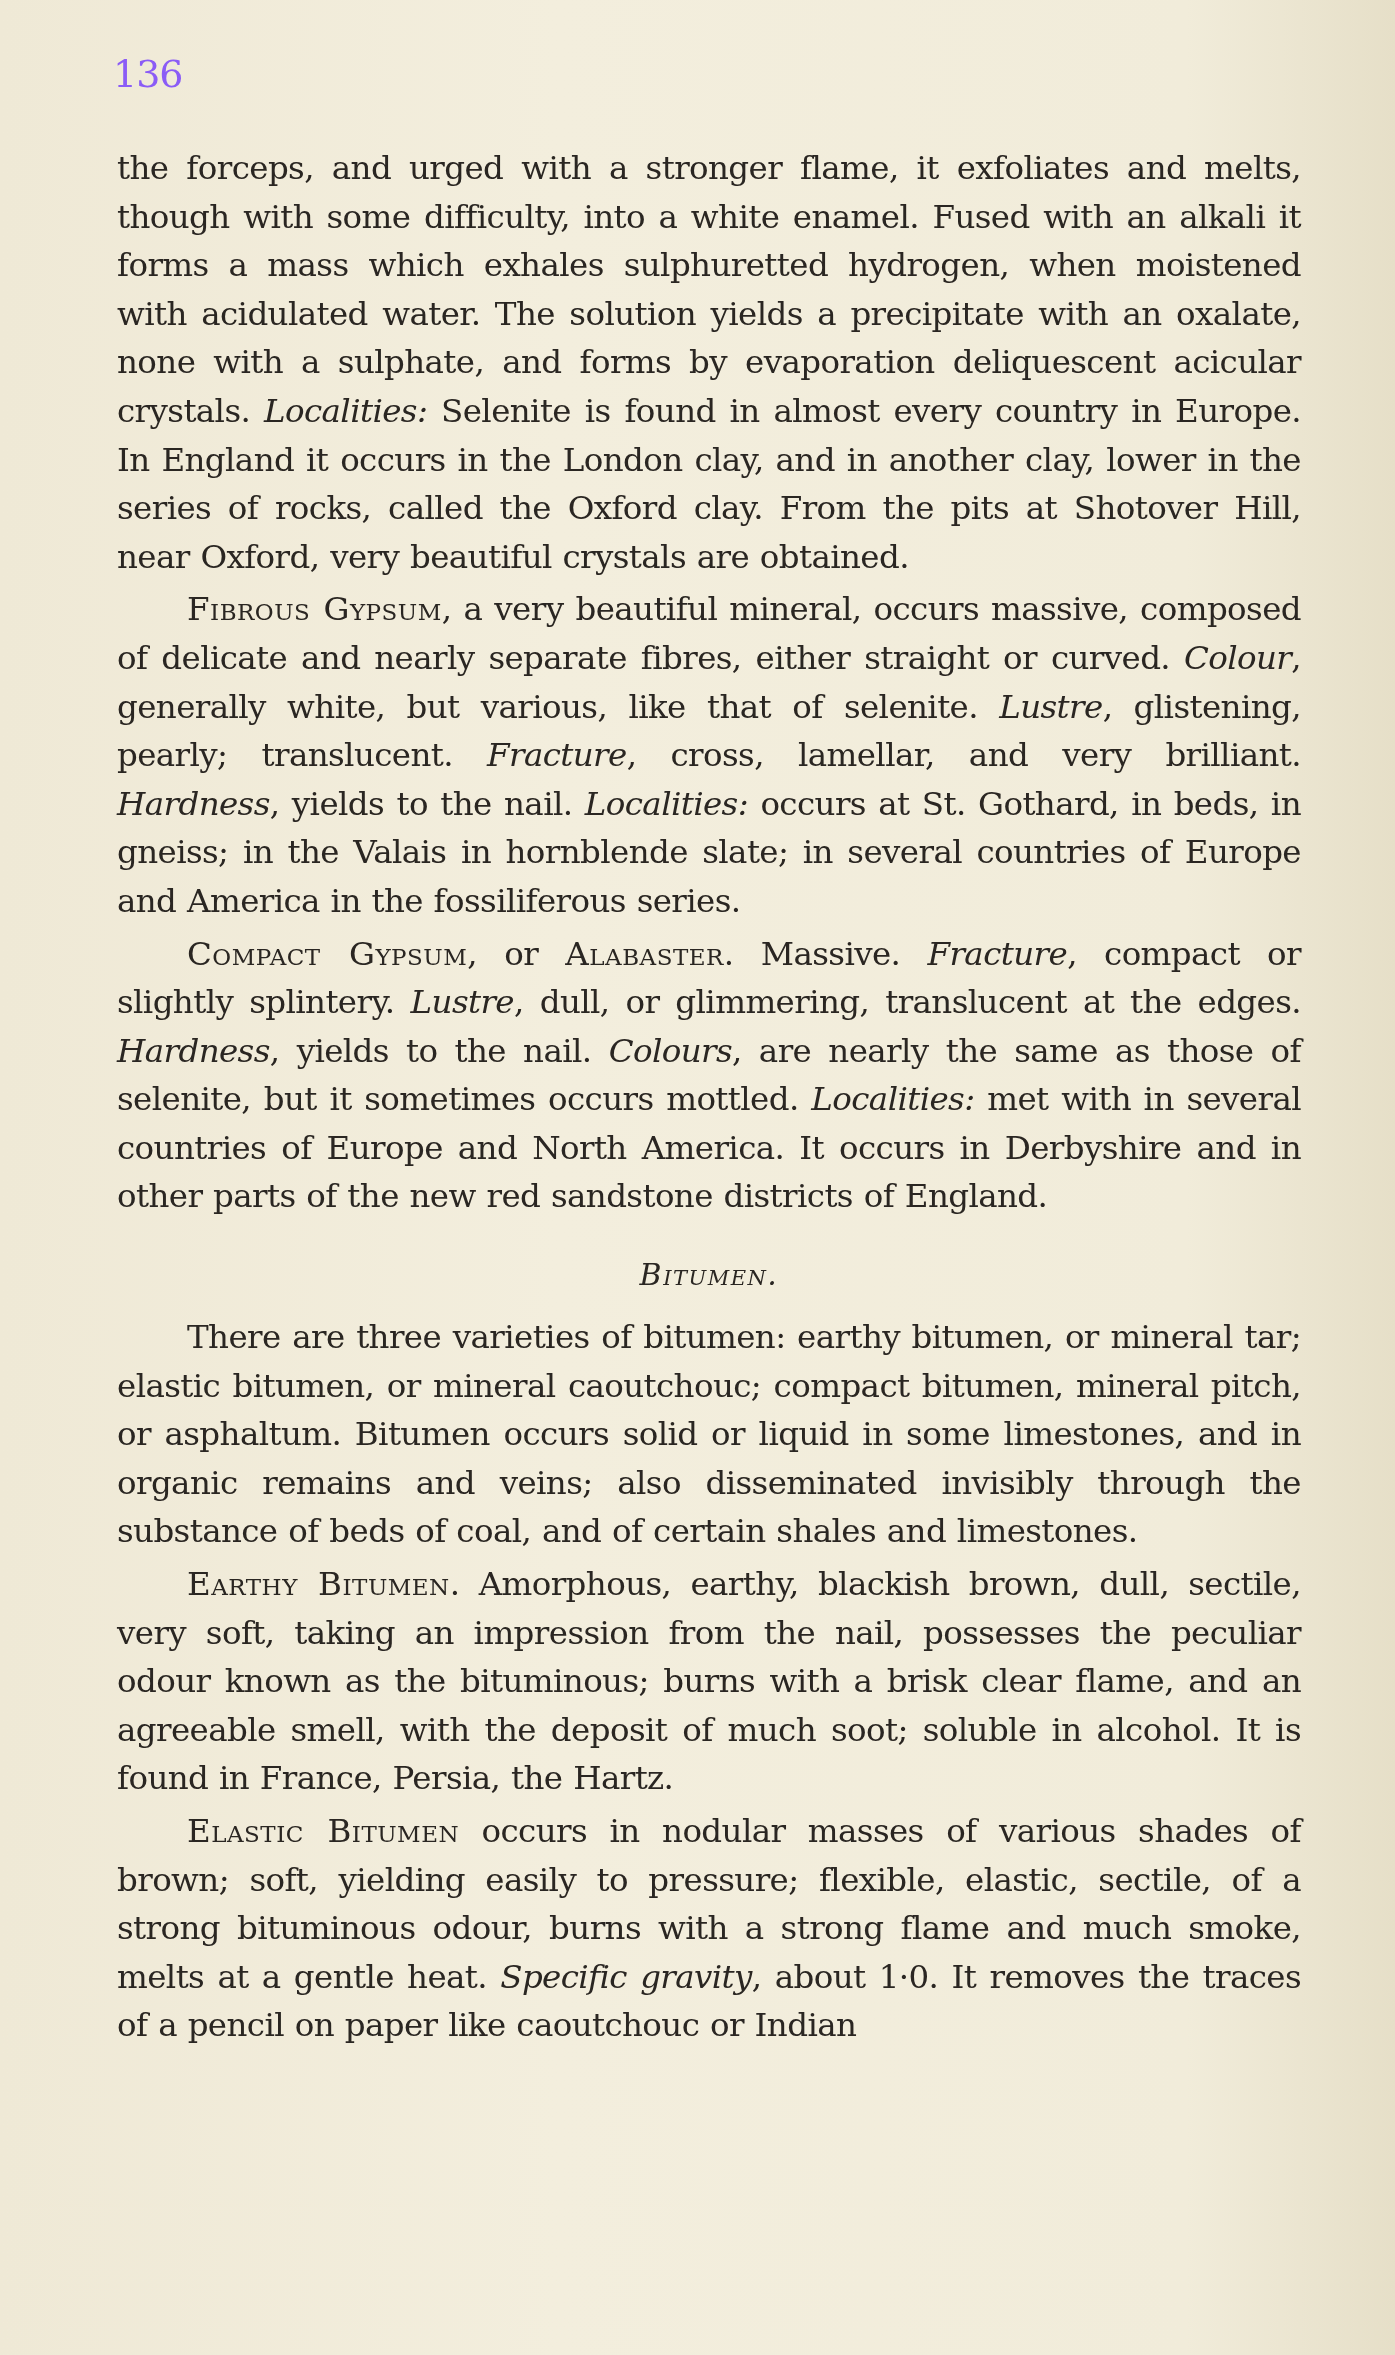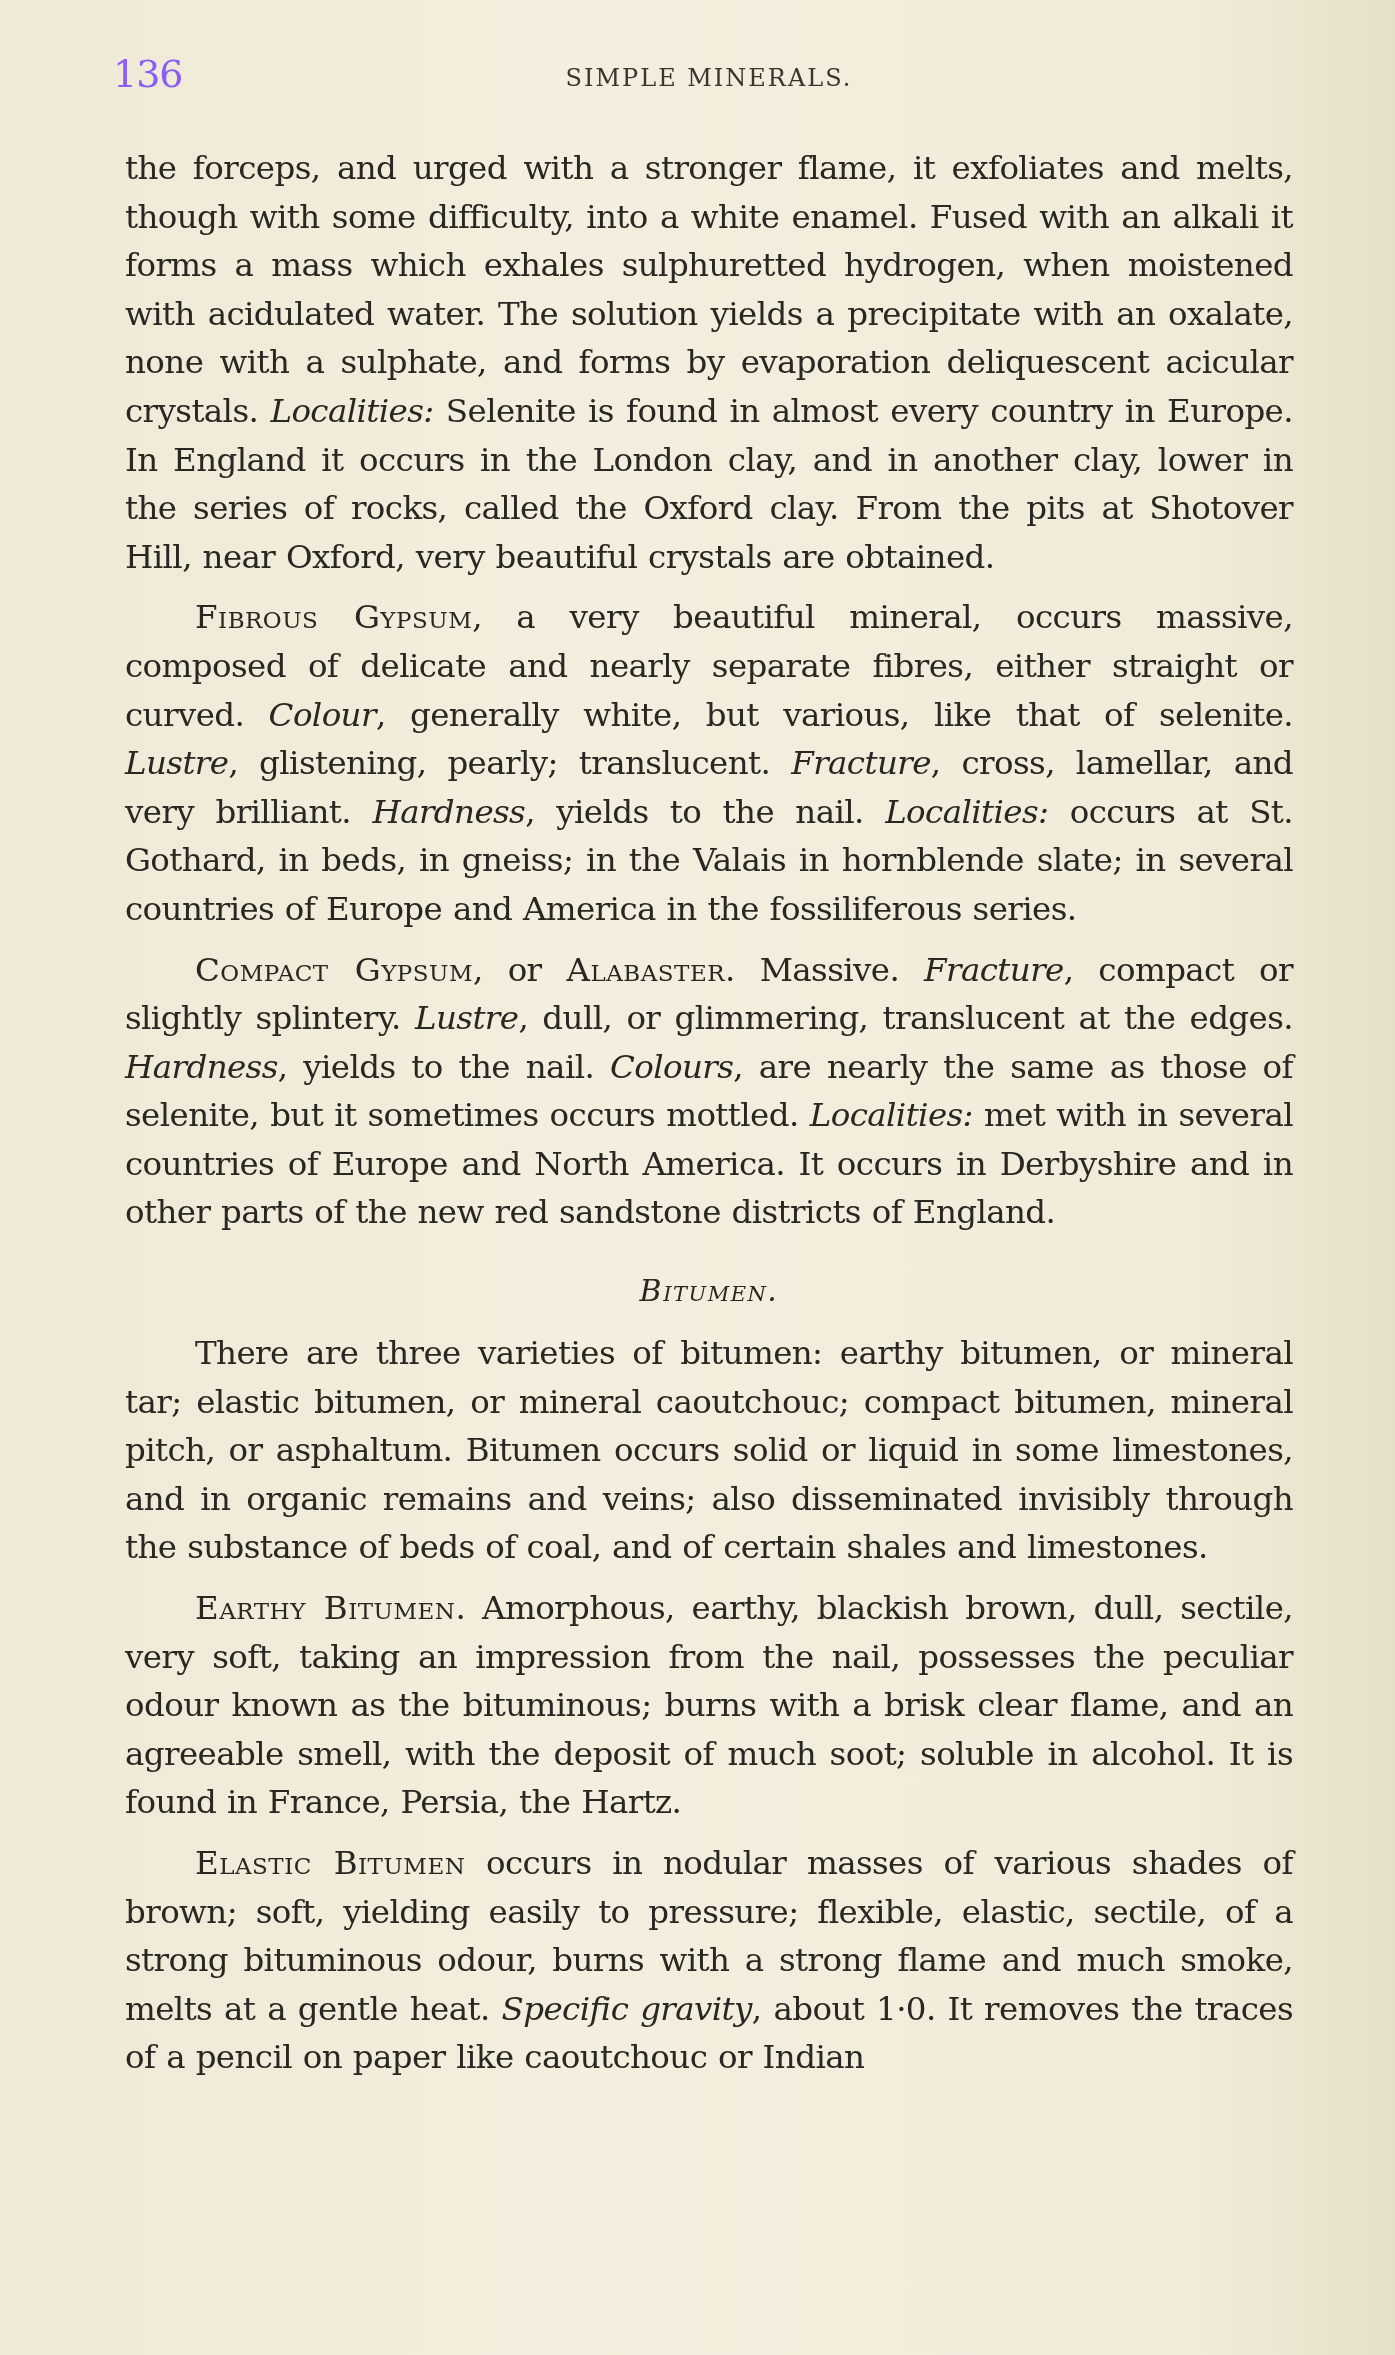--- a/index.html
+++ b/index.html
@@ -10,35 +10,34 @@
     font-family: "DejaVu Serif", "Liberation Serif", serif;
     color: #2a2622;
     position: relative;
   }
   .page { position: absolute; left: 113px; top: 52px; width: 1192px; }
   .running-head { position: relative; height: 60px; }
   .folio { position: absolute; left: 0; top: 0; font-size: 38px; letter-spacing: -1px; color: #8b5cf6; }
   .head-title { position: absolute; left: 0; right: 0; top: 12px; text-align: center; font-size: 24px; letter-spacing: 2px; color: #3a352f; }
   .body-text { margin-top: 32px; }
   p {
-    margin: 12px; font-size: 32.5px; line-height: 48.6px;
+    margin: 4px; font-size: 32.5px; line-height: 48.6px;
     text-align: justify; text-align-last: left; letter-spacing: -0.6px; word-spacing: 1px;
   }
   p.indent { text-indent: 70px; }
   .sc { font-variant: small-caps; letter-spacing: 0.5px; }
   i { font-style: italic; }
   .section-heading { text-align: center; font-size: 30px; font-variant: small-caps; letter-spacing: 1.5px; margin: 30px 0 14px 0; line-height: 48px; font-style: italic; }
 </style>
 </head>
 <body>
 
 <div class="page">
   <div class="running-head">
     <span class="folio">136</span>
-    <div class="head-title">SIMPLE MINERALS.</div>
   </div>
 
   <div class="body-text">
     <p><span>the forceps, and urged with a stronger flame, it exfoliates and melts, though with some difficulty, into a white enamel.  Fused with an alkali it forms a mass which exhales sulphuretted hydrogen, when moistened with acidulated water.  The solution yields a precipitate with an oxalate, none with a sulphate, and forms by evaporation deliquescent acicular crystals.  </span><i>Localities:</i><span> Selenite is found in almost every country in Europe.  In England it occurs in the London clay, and in another clay, lower in the series of rocks, called the Oxford clay.  From the pits at Shotover Hill, near Oxford, very beautiful crystals are obtained.</span></p>
     <p class="indent"><span class="sc">Fibrous Gypsum</span><span>, a very beautiful mineral, occurs massive, composed of delicate and nearly separate fibres, either straight or curved.  </span><i>Colour</i><span>, generally white, but various, like that of selenite.  </span><i>Lustre</i><span>, glistening, pearly; translucent.  </span><i>Fracture</i><span>, cross, lamellar, and very brilliant.  </span><i>Hardness</i><span>, yields to the nail.  </span><i>Localities:</i><span> occurs at St. Gothard, in beds, in gneiss; in the Valais in hornblende slate; in several countries of Europe and America in the fossiliferous series.</span></p>
     <p class="indent"><span class="sc">Compact Gypsum</span><span>, or </span><span class="sc">Alabaster</span><span>.  Massive.  </span><i>Fracture</i><span>, compact or slightly splintery.  </span><i>Lustre</i><span>, dull, or glimmering, translucent at the edges.  </span><i>Hardness</i><span>, yields to the nail.  </span><i>Colours</i><span>, are nearly the same as those of selenite, but it sometimes occurs mottled.  </span><i>Localities:</i><span> met with in several countries of Europe and North America.  It occurs in Derbyshire and in other parts of the new red sandstone districts of England.</span></p>
 
     <div class="section-heading">Bitumen.</div>
 
     <p class="indent"><span>There are three varieties of bitumen: earthy bitumen, or mineral tar; elastic bitumen, or mineral caoutchouc; compact bitumen, mineral pitch, or asphaltum.  Bitumen occurs solid or liquid in some limestones, and in organic remains and veins; also disseminated invisibly through the substance of beds of coal, and of certain shales and limestones.</span></p>

